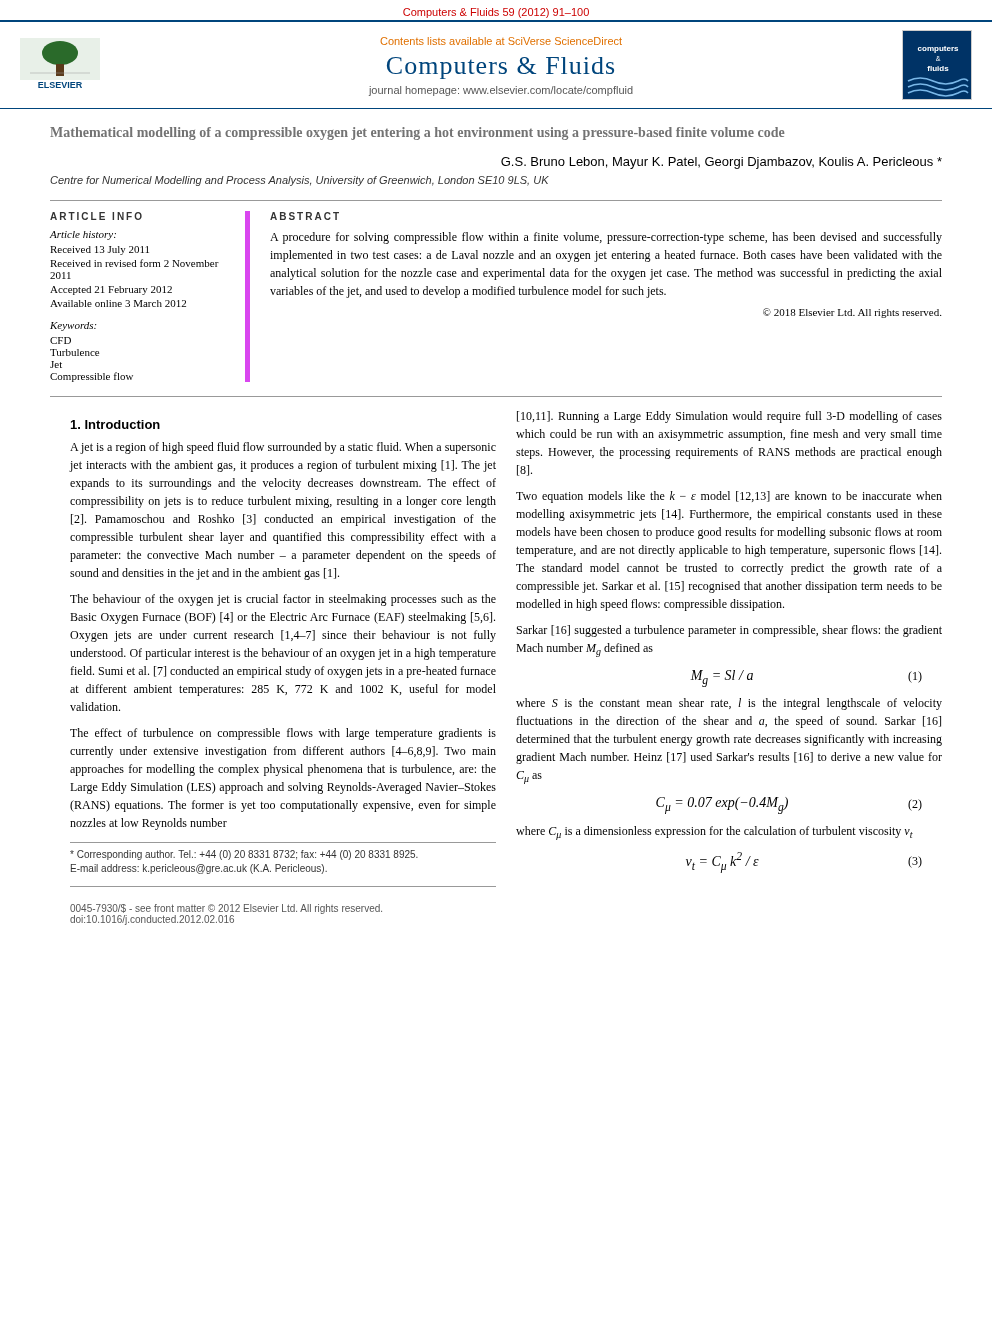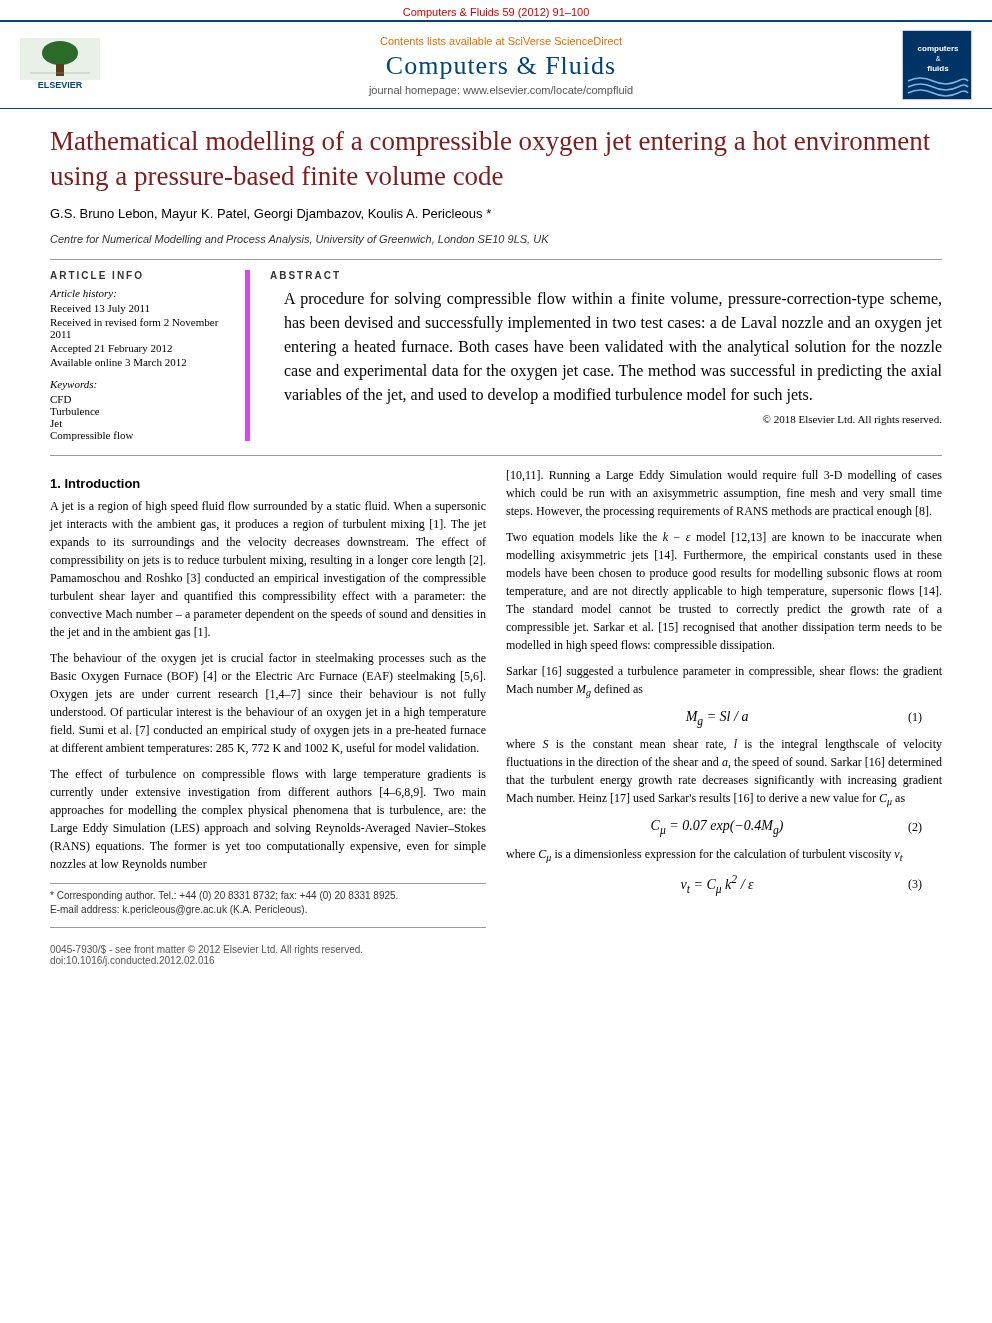--- a/index.html
+++ b/index.html
@@ -82,32 +82,33 @@
       align-items: center;
       gap: 4px;
     }
 
     
     .article-content {
       padding: 15px 50px 20px 50px;
     }
 
     .article-title {
-      font-size: 27px;
-      font-weight: normal;
+      font-size: 14px;
+      font-weight: bold;
       font-family: 'Times New Roman', Times, serif;
       line-height: 1.3;
       margin-bottom: 12px;
-      color: #7f1d1d;
+      color: #737373;
     }
 
     .authors {
       font-size: 13px;
-      margin-bottom: 12px;
-      font-family: Arial, sans-serif;
+      margin-bottom: 5px;
+      font-family: Arial, sans-serif;
+      text-align: right;
     }
 
     .affiliation {
       font-size: 11px;
       font-style: italic;
       color: #333;
       margin-bottom: 14px;
       font-family: Arial, sans-serif;
     }
 
@@ -161,42 +162,42 @@
     .keyword-item {
       font-size: 11px;
       font-family: 'Times New Roman', serif;
     }
 
     .abstract-col {
       flex: 1;
     }
 
     .abstract-text {
-      font-size: 16px;
+      font-size: 12px;
       line-height: 1.5;
       text-align: justify;
       font-family: 'Times New Roman', serif;
-      margin-left: 14px;
     }
 
     .copyright {
       font-size: 11px;
       text-align: right;
       margin-top: 6px;
       font-family: 'Times New Roman', serif;
     }
 
     
     .body-two-col {
       display: flex;
       gap: 20px;
     }
 
     .body-left {
       flex: 1;
+      margin-left: 20px;
     }
 
     .body-right {
       flex: 1;
     }
 
     .section-heading {
       font-size: 13px;
       font-weight: bold;
       font-family: Arial, sans-serif;

